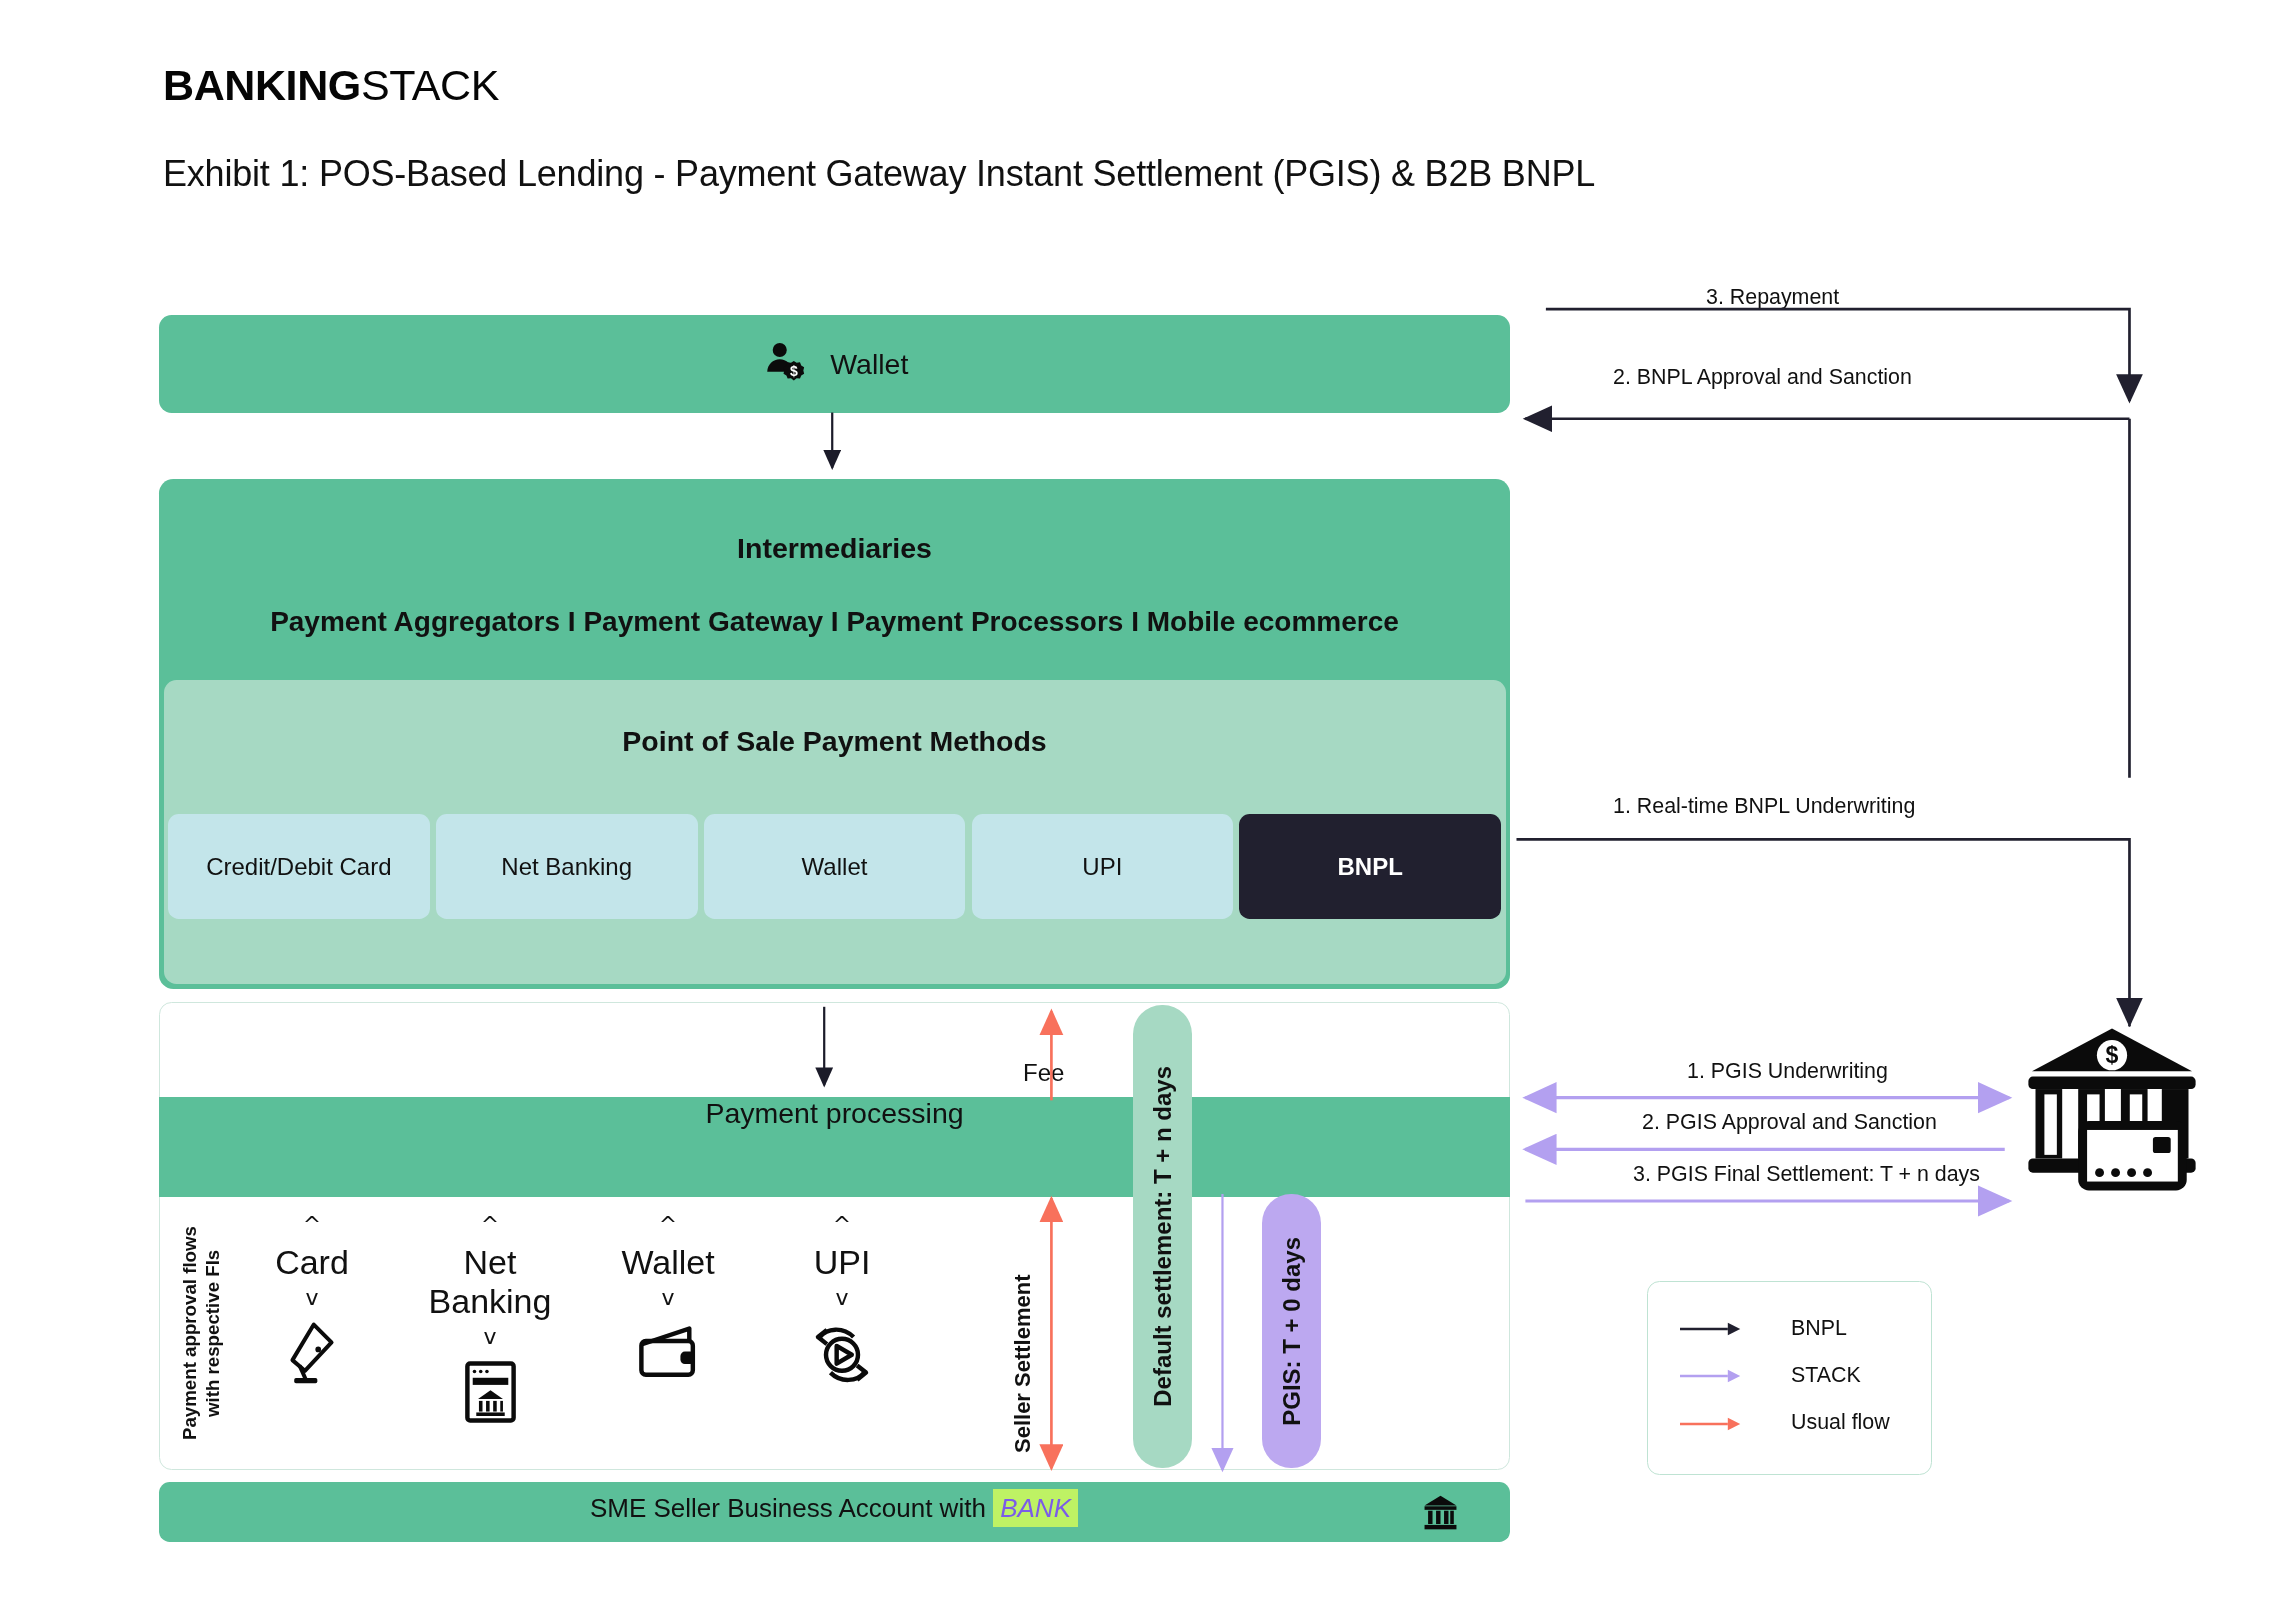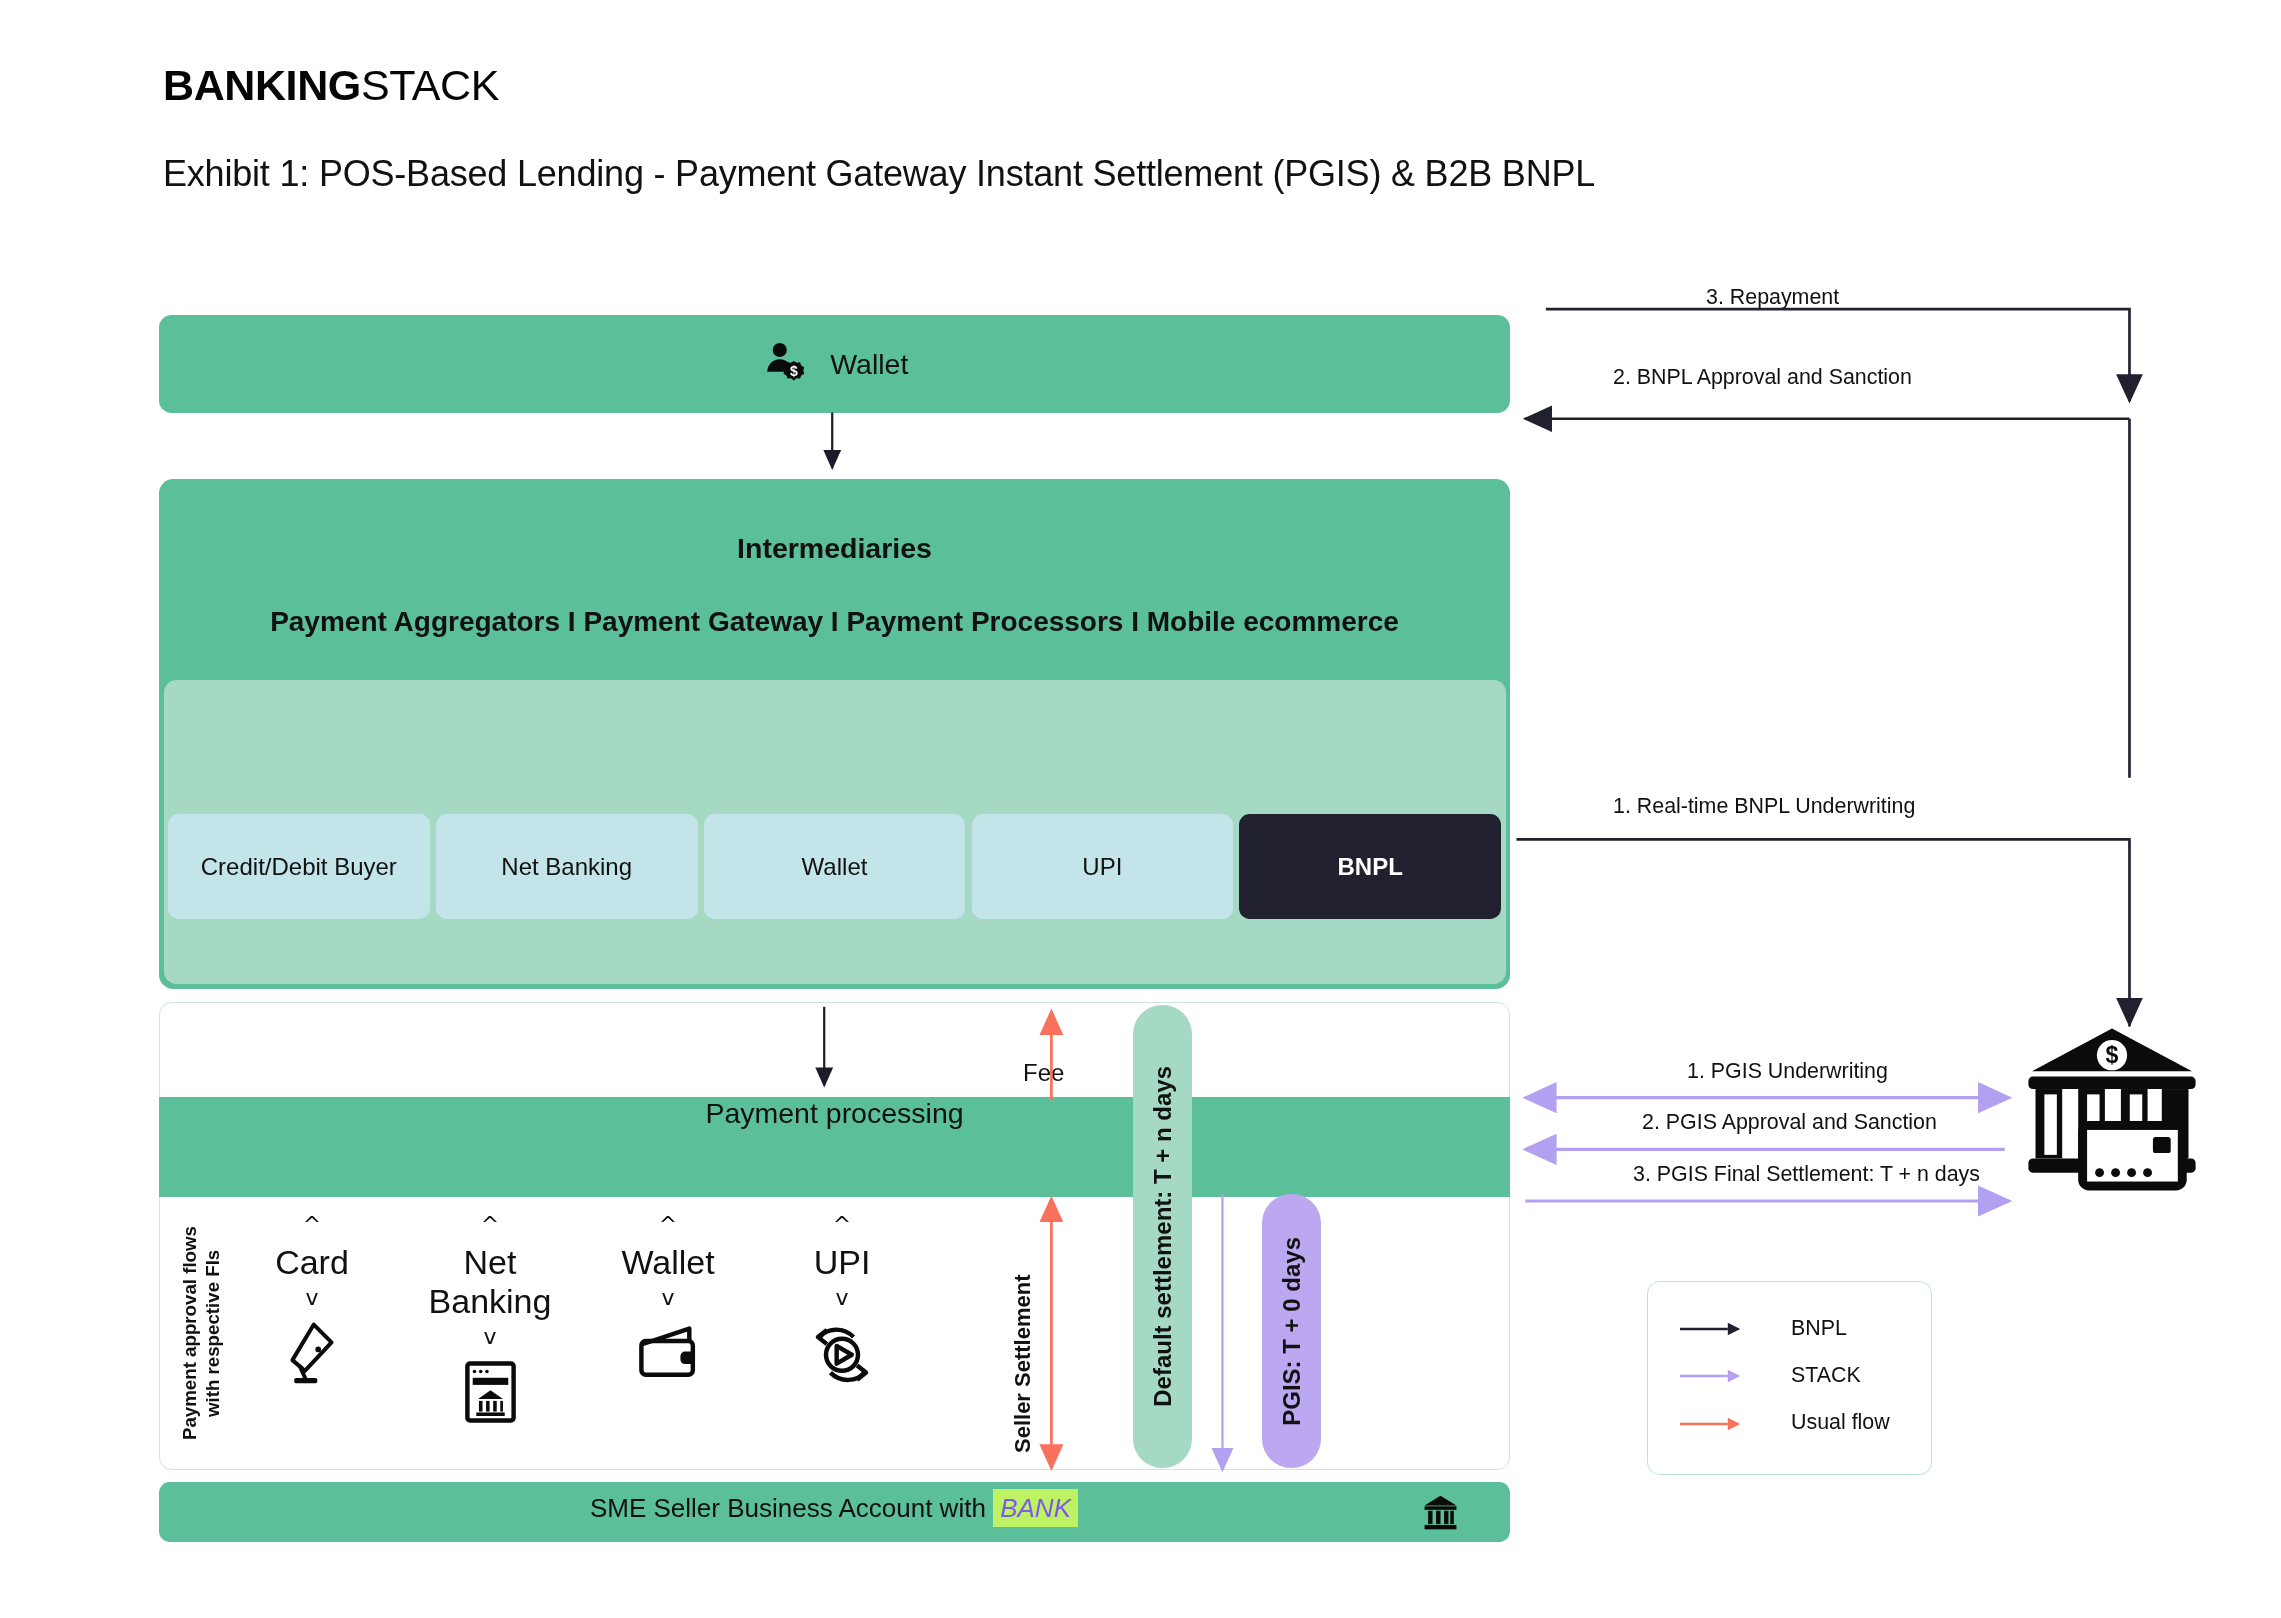--- a/index.html
+++ b/index.html
@@ -124,22 +124,23 @@
       </span>
       <span class="buyer-label">Wallet</span>
     </div>
   </div>
 
   <div class="band green" id="intermediaries-band">
     <div class="interm-title">Intermediaries</div>
     <div class="interm-sub">Payment Aggregators I Payment Gateway I Payment Processors I Mobile ecommerce</div>
 
     <div class="lgreen" id="pos-box">
+      <div class="pos-title">Point of Sale Payment Methods</div>
       <div id="pos-methods">
-        <div class="pm lblue">Credit/Debit Buyer</div>
+        <div class="pm lblue">Credit/Debit Card</div>
         <div class="pm lblue">Net Banking</div>
         <div class="pm lblue">Wallet</div>
         <div class="pm lblue">UPI</div>
         <div class="pm dark bnpl">BNPL</div>
       </div>
     </div>
   </div>
 
   <div id="proc-panel"></div>
 

